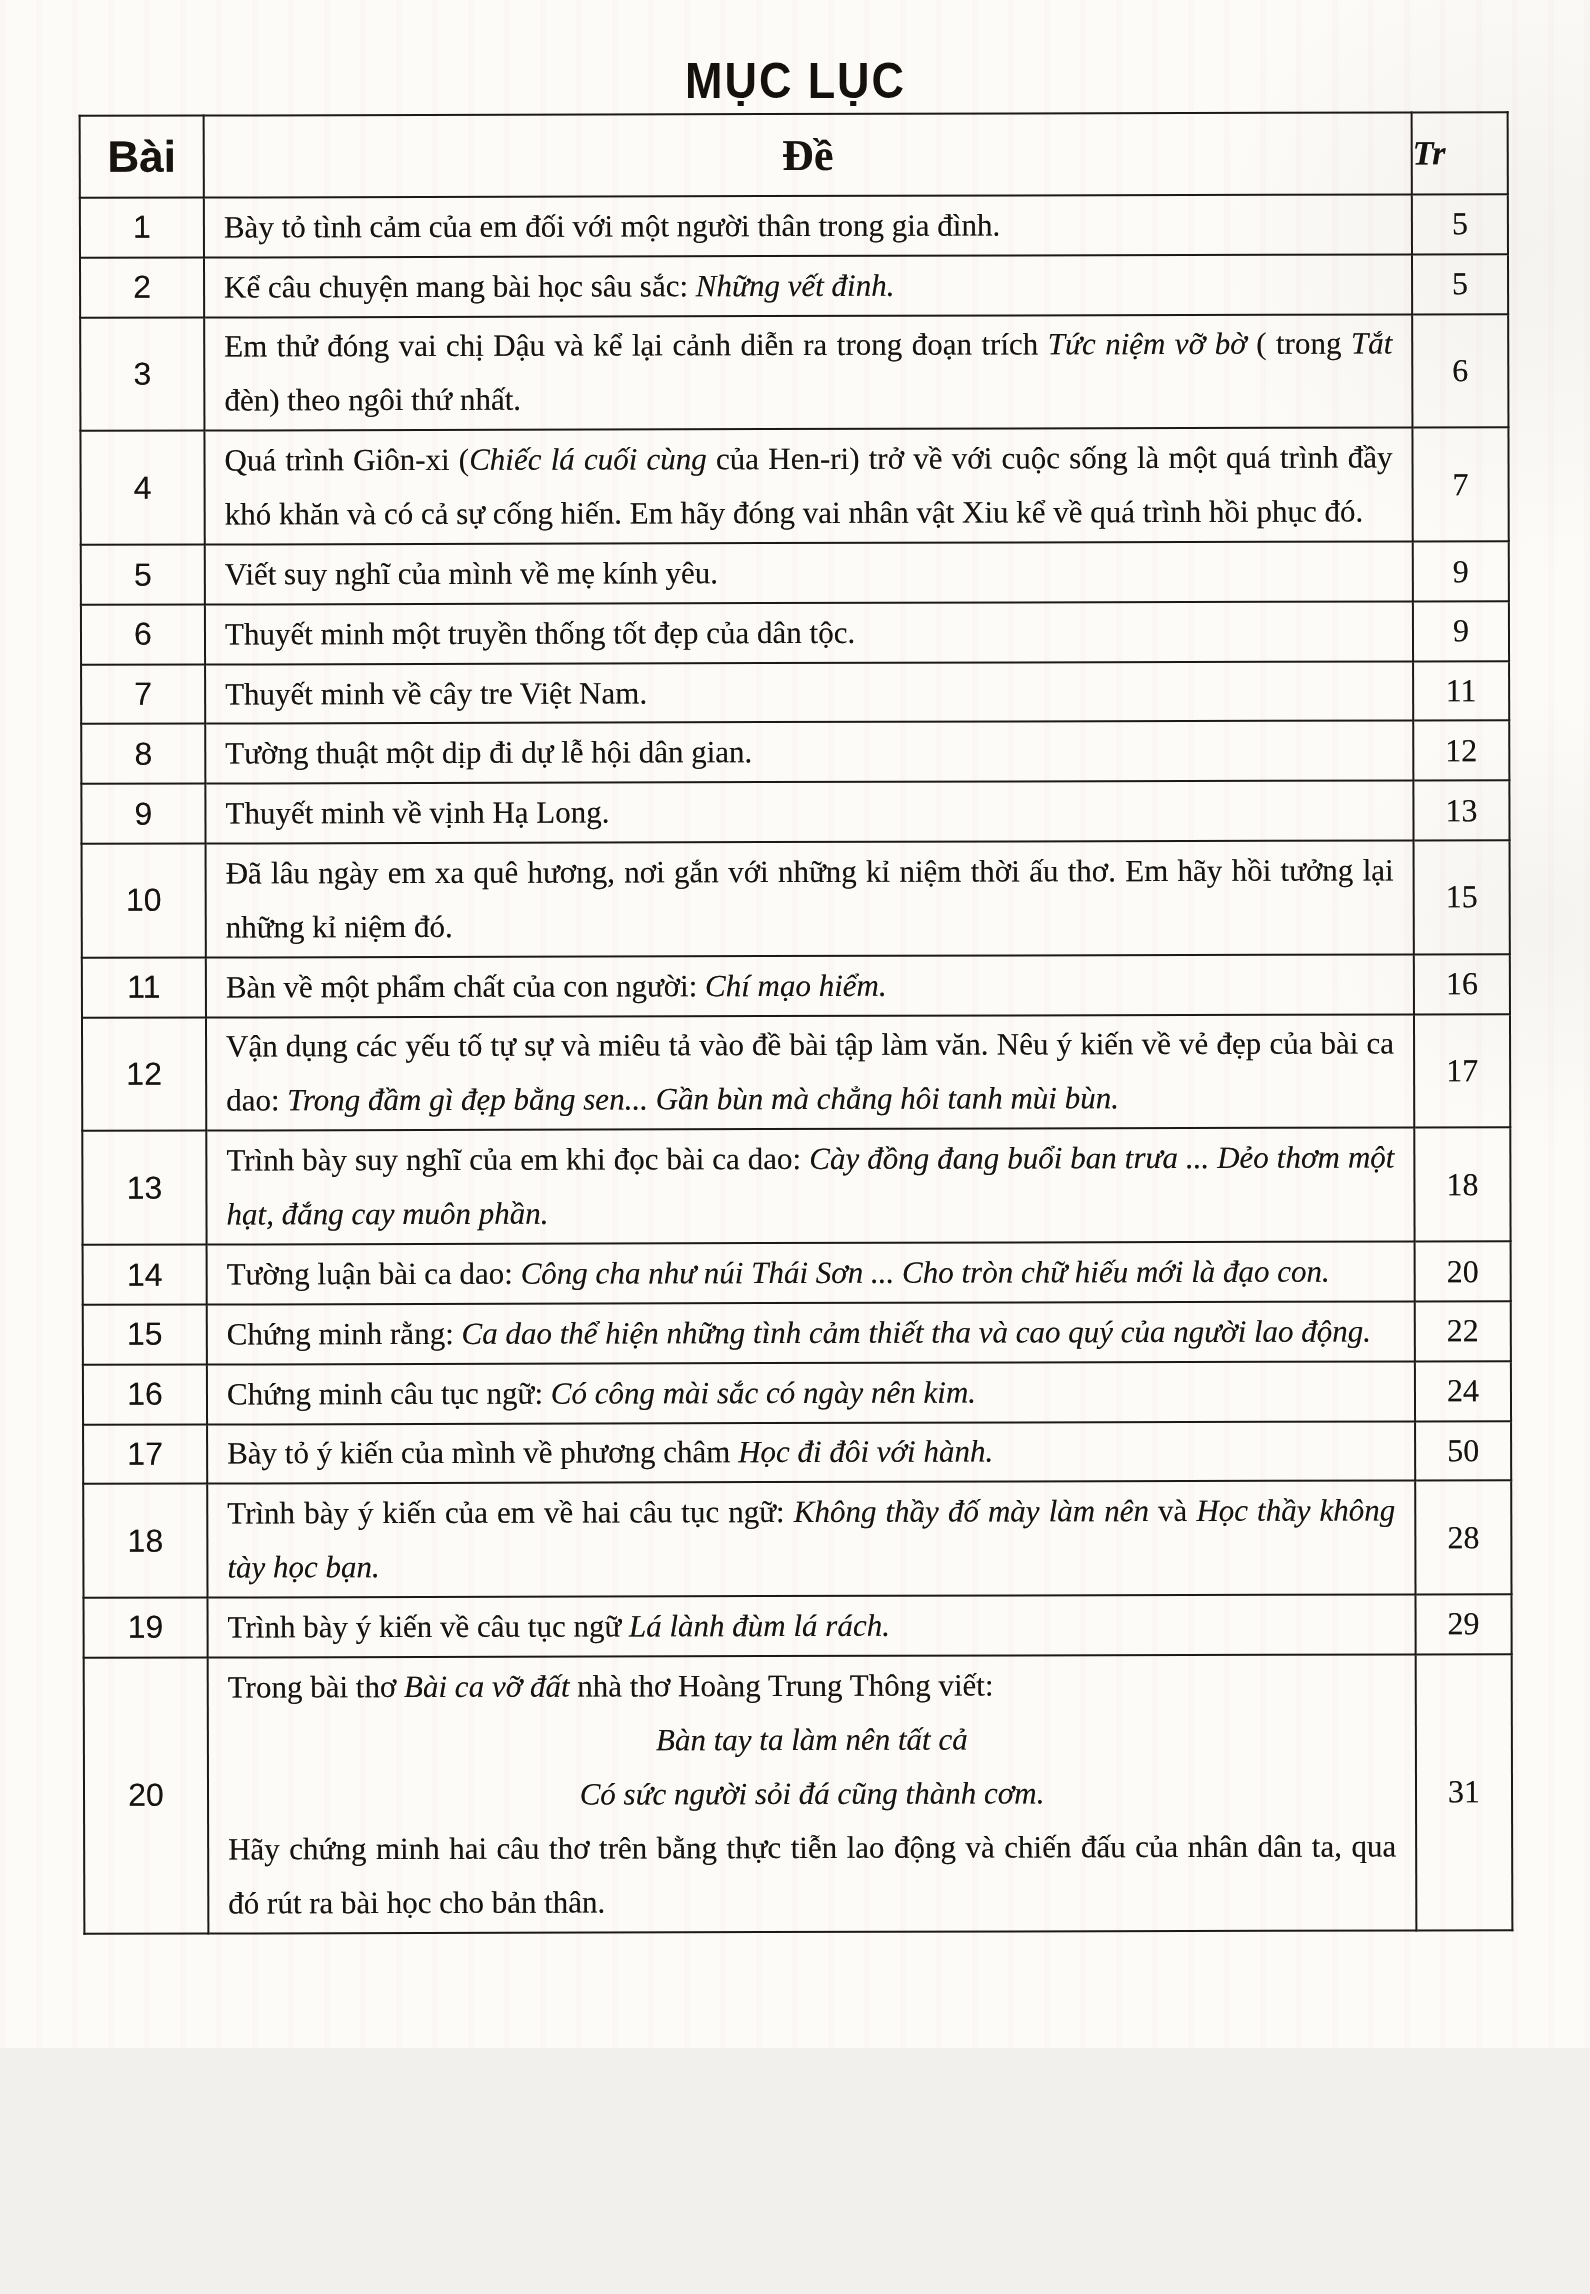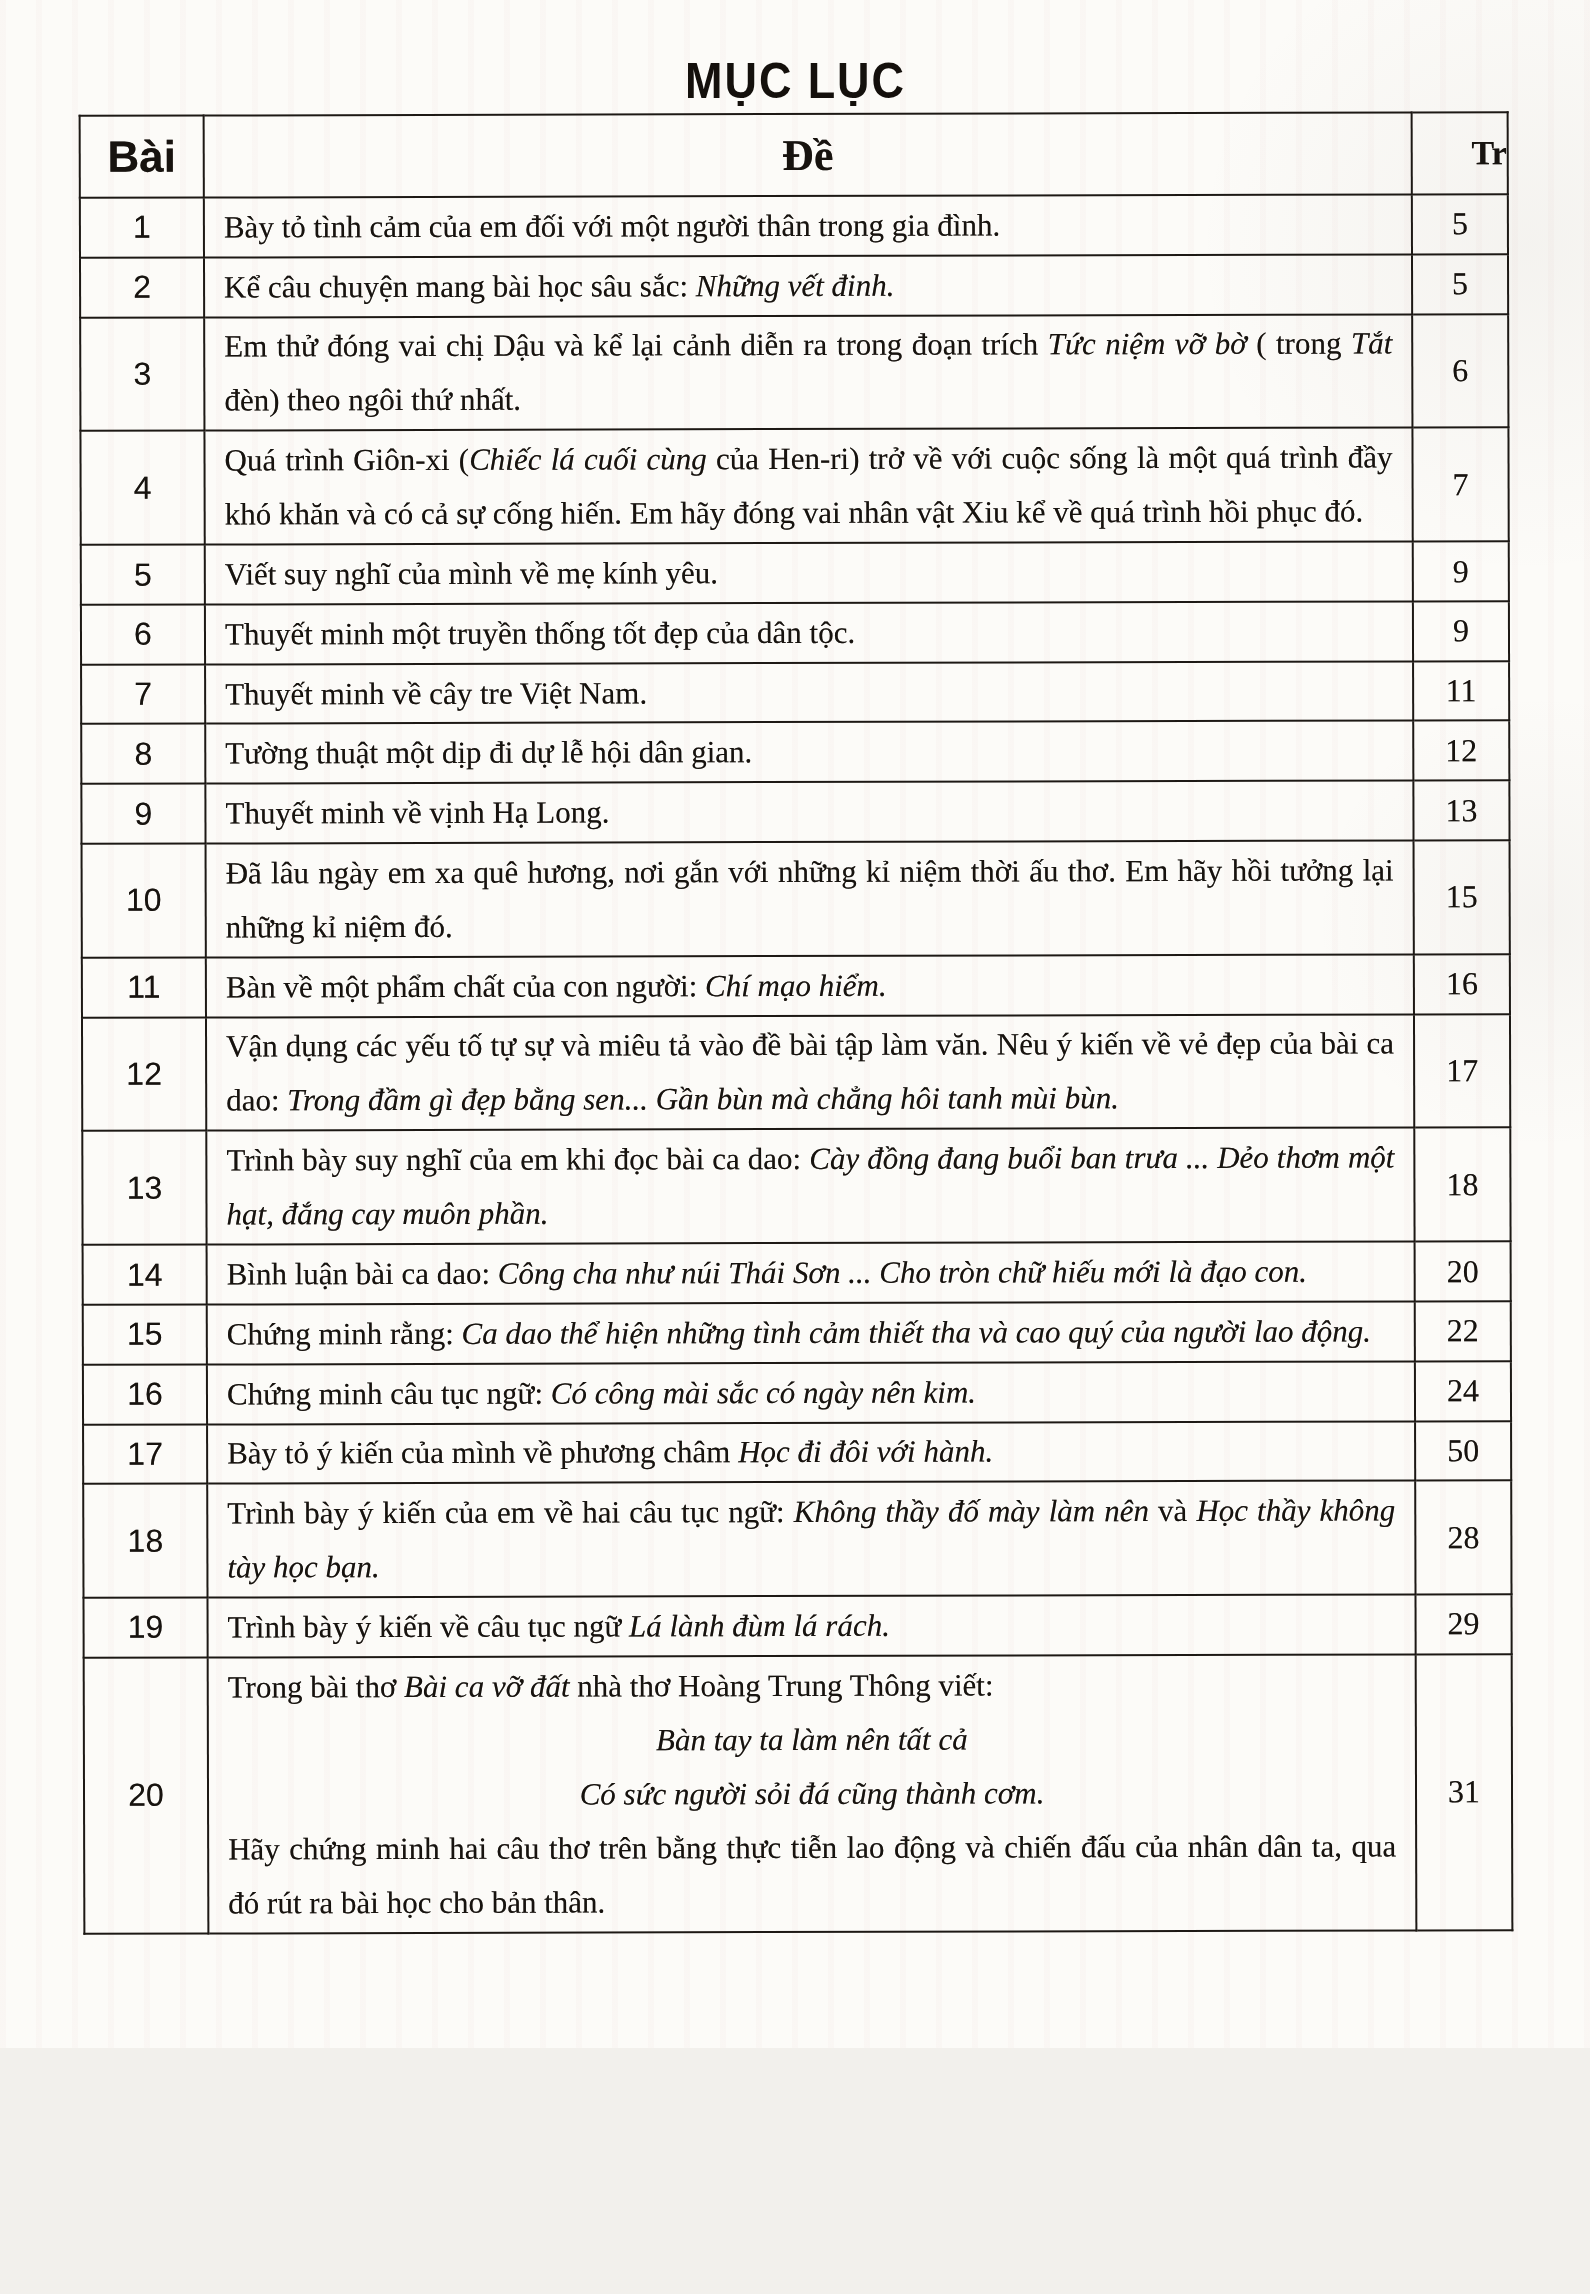--- a/index.html
+++ b/index.html
@@ -57,21 +57,21 @@
   .h-bai {
     font-family: "Liberation Sans", sans-serif;
     font-weight: bold; font-size: 44px; text-align: center;
   }
   .h-de {
     font-family: "Liberation Serif", serif;
     font-weight: bold; font-size: 44px; text-align: center;
   }
   .h-tr {
     font-family: "Liberation Serif", serif;
-    font-weight: bold; font-size: 34px; text-align: right;
+    font-weight: bold; font-size: 34px; text-align: left; font-style: italic;
   }
 
   .cell-bai {
     text-align: center;
     font-family: "Liberation Sans", sans-serif;
     font-size: 32px;
     padding: 1.9px 3.8px;
   }
   .cell-tr {
     text-align: center;
@@ -216,21 +216,21 @@
         <tr>
       <td class="cell-bai">13</td>
       <td class="cell-de">
             <div class="topic-block"><span>Trình bày suy nghĩ của em khi đọc bài ca dao: </span><span class="it">Cày đồng đang buổi ban trưa ... Dẻo thơm một hạt, đắng cay muôn phần.</span></div>
           </td>
       <td class="cell-tr">18</td>
     </tr>
         <tr>
       <td class="cell-bai">14</td>
       <td class="cell-de">
-            <div class="topic-block"><span>Bình luận bài ca dao: </span><span class="it">Công cha như núi Thái Sơn ... Cho tròn chữ hiếu mới là đạo con.</span></div>
+            <div class="topic-block"><span>Tường luận bài ca dao: </span><span class="it">Công cha như núi Thái Sơn ... Cho tròn chữ hiếu mới là đạo con.</span></div>
           </td>
       <td class="cell-tr">20</td>
     </tr>
         <tr>
       <td class="cell-bai">15</td>
       <td class="cell-de">
             <div class="topic-block"><span>Chứng minh rằng: </span><span class="it">Ca dao thể hiện những tình cảm thiết tha và cao quý của người lao động.</span></div>
           </td>
       <td class="cell-tr">22</td>
     </tr>

